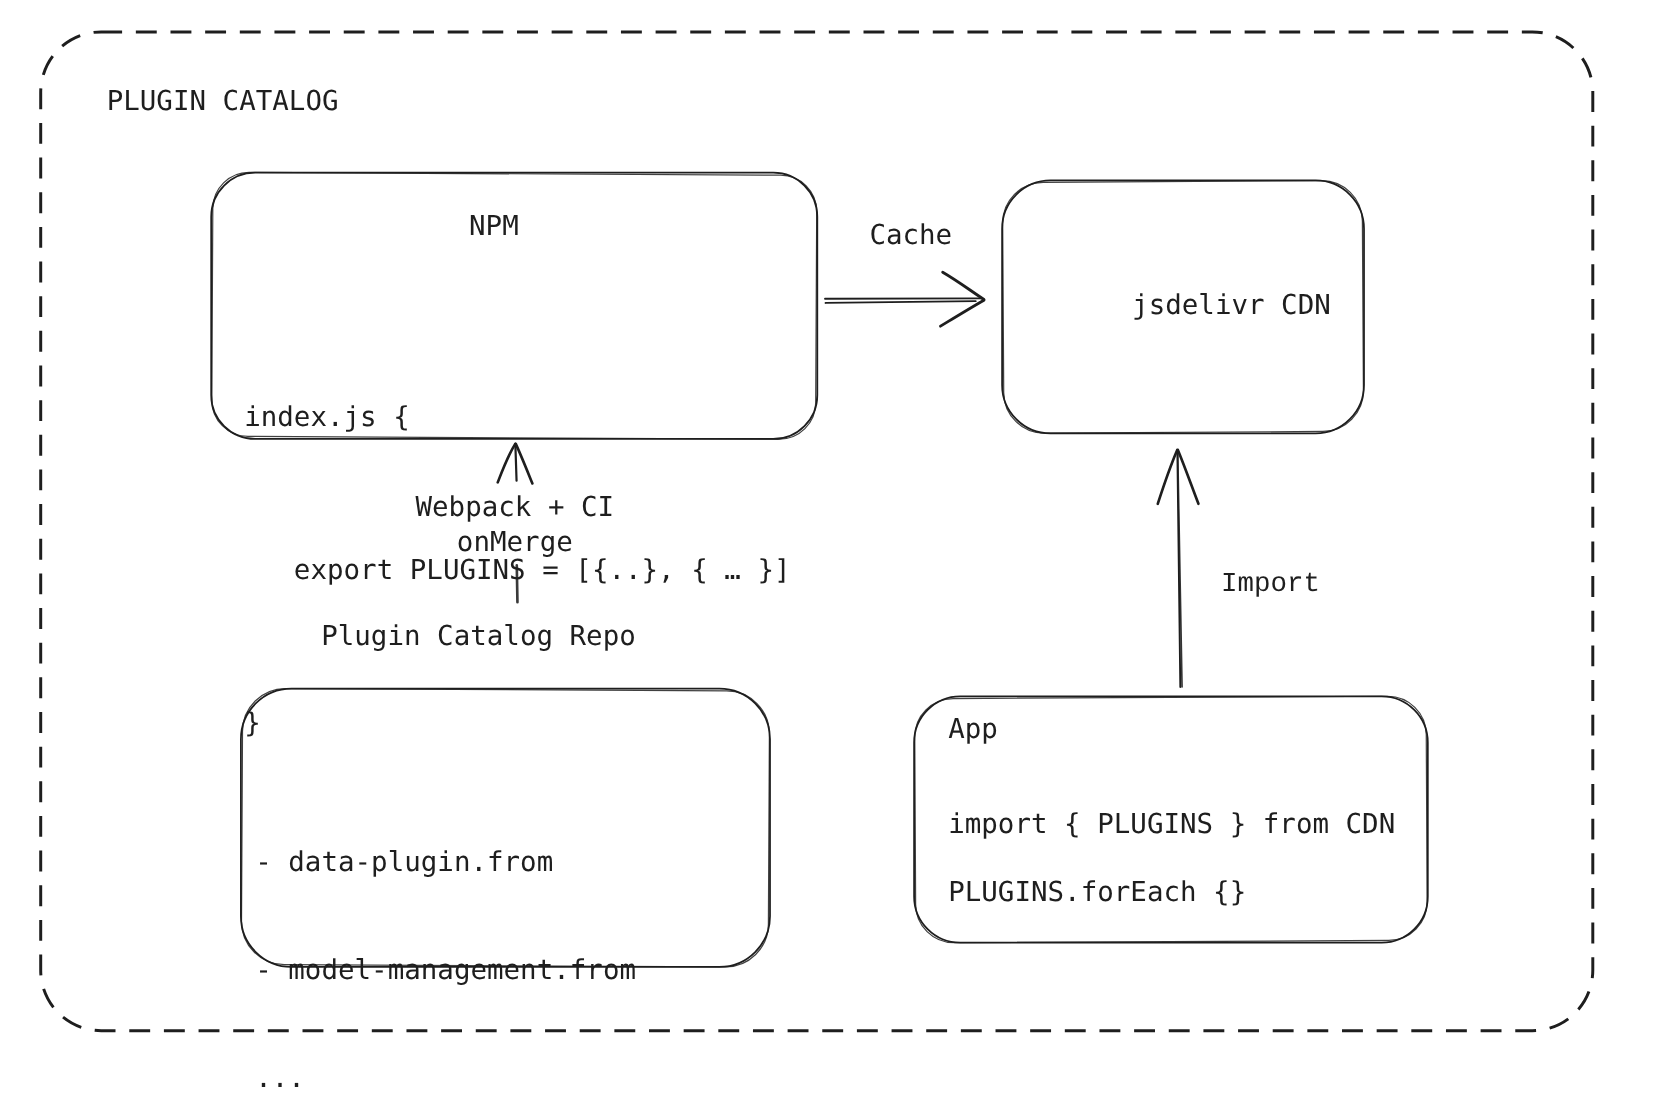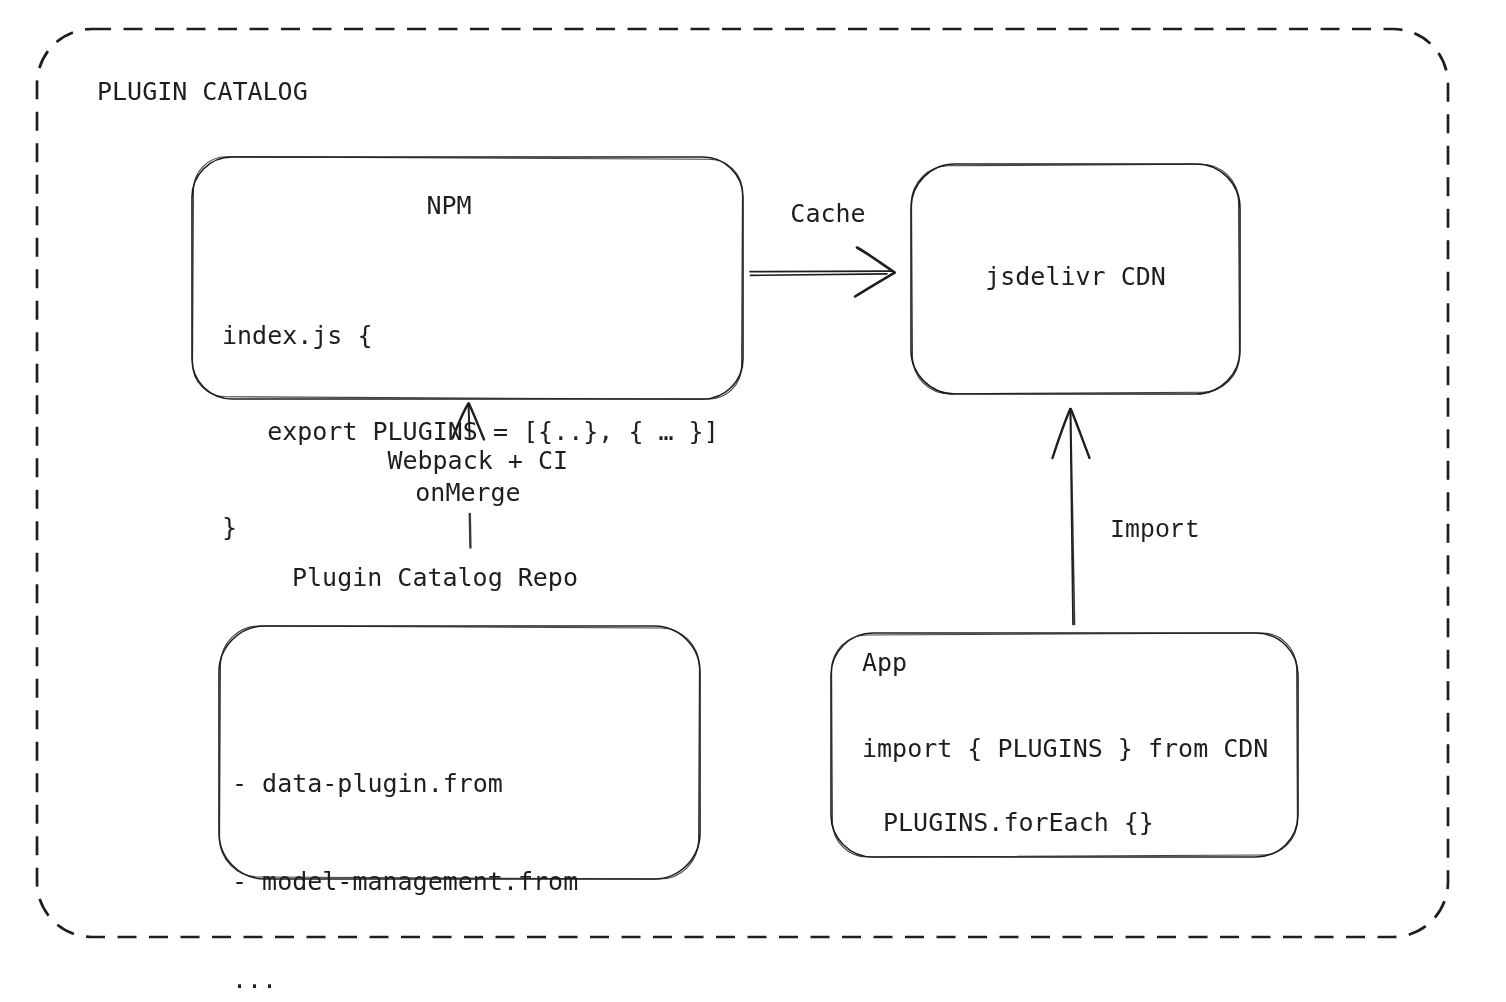--- a/index.html
+++ b/index.html
@@ -24,21 +24,21 @@
   }
   .txt {
     position: absolute;
     z-index: 1;
     font-size: 25px;
     line-height: 32px;
     white-space: pre;
     color: #1e1e1e;
   }
   .center { text-align: center; }
-  .code-line { height: 32px; }
+  .code-line { height: 32px; margin-top: 43px; }
   .repo-line { height: 34px; line-height: 34px; }
 </style>
 </head>
 <body>
 
 <div id="canvas">
 
   <svg id="shapes" width="1506" height="1002" viewBox="0 0 1506 1002">
 
     <rect x="37" y="29" width="1411" height="908" rx="55" ry="55" fill="none" stroke="#1e1e1e" stroke-width="2.7" stroke-dasharray="19 12.5"></rect>
@@ -89,31 +89,31 @@
 
   <div class="txt center" style="left:192px; top:190px; width:514px;">NPM</div>
   <div class="txt" style="left:222px; top:256px;">
     <div class="code-line">index.js {</div>
     <div class="code-line">   export PLUGINS = [{..}, { … }]</div>
     <div class="code-line">}</div>
   </div>
 
   <div class="txt center" style="left:728px; top:198px; width:200px;">Cache</div>
 
-  <div class="txt center" style="left:911px; top:261px; width:329px;">jsdelivr CDN</div>
+  <div class="txt center" style="left:911px; top:261px; width:329px;padding-left:44px;">jsdelivr CDN</div>
 
-  <div class="txt center" style="left:368px; top:445px; width:200px;text-align:right;">Webpack + CI</div>
+  <div class="txt center" style="left:368px; top:445px; width:200px;">Webpack + CI</div>
   <div class="txt center" style="left:368px; top:477px; width:200px;">onMerge</div>
 
   <div class="txt center" style="left:285px; top:562px; width:300px;">Plugin Catalog Repo</div>
   <div class="txt" style="left:232px; top:703px;">
     <div class="repo-line">- data-plugin.from</div>
     <div class="repo-line">- model-management.from</div>
     <div class="repo-line">...</div>
   </div>
 
   <div class="txt" style="left:1110px; top:515px;font-family:Liberation Mono, monospace;">Import</div>
 
   <div class="txt" style="left:862px; top:647px;">App</div>
   <div class="txt" style="left:862px; top:733px;">import { PLUGINS } from CDN</div>
-  <div class="txt" style="left:883px; top:795px;margin-top:12px;">PLUGINS.forEach {}</div>
+  <div class="txt" style="left:862px; top:795px;">PLUGINS.forEach {}</div>
 
 </div>
 
 </body></html>

